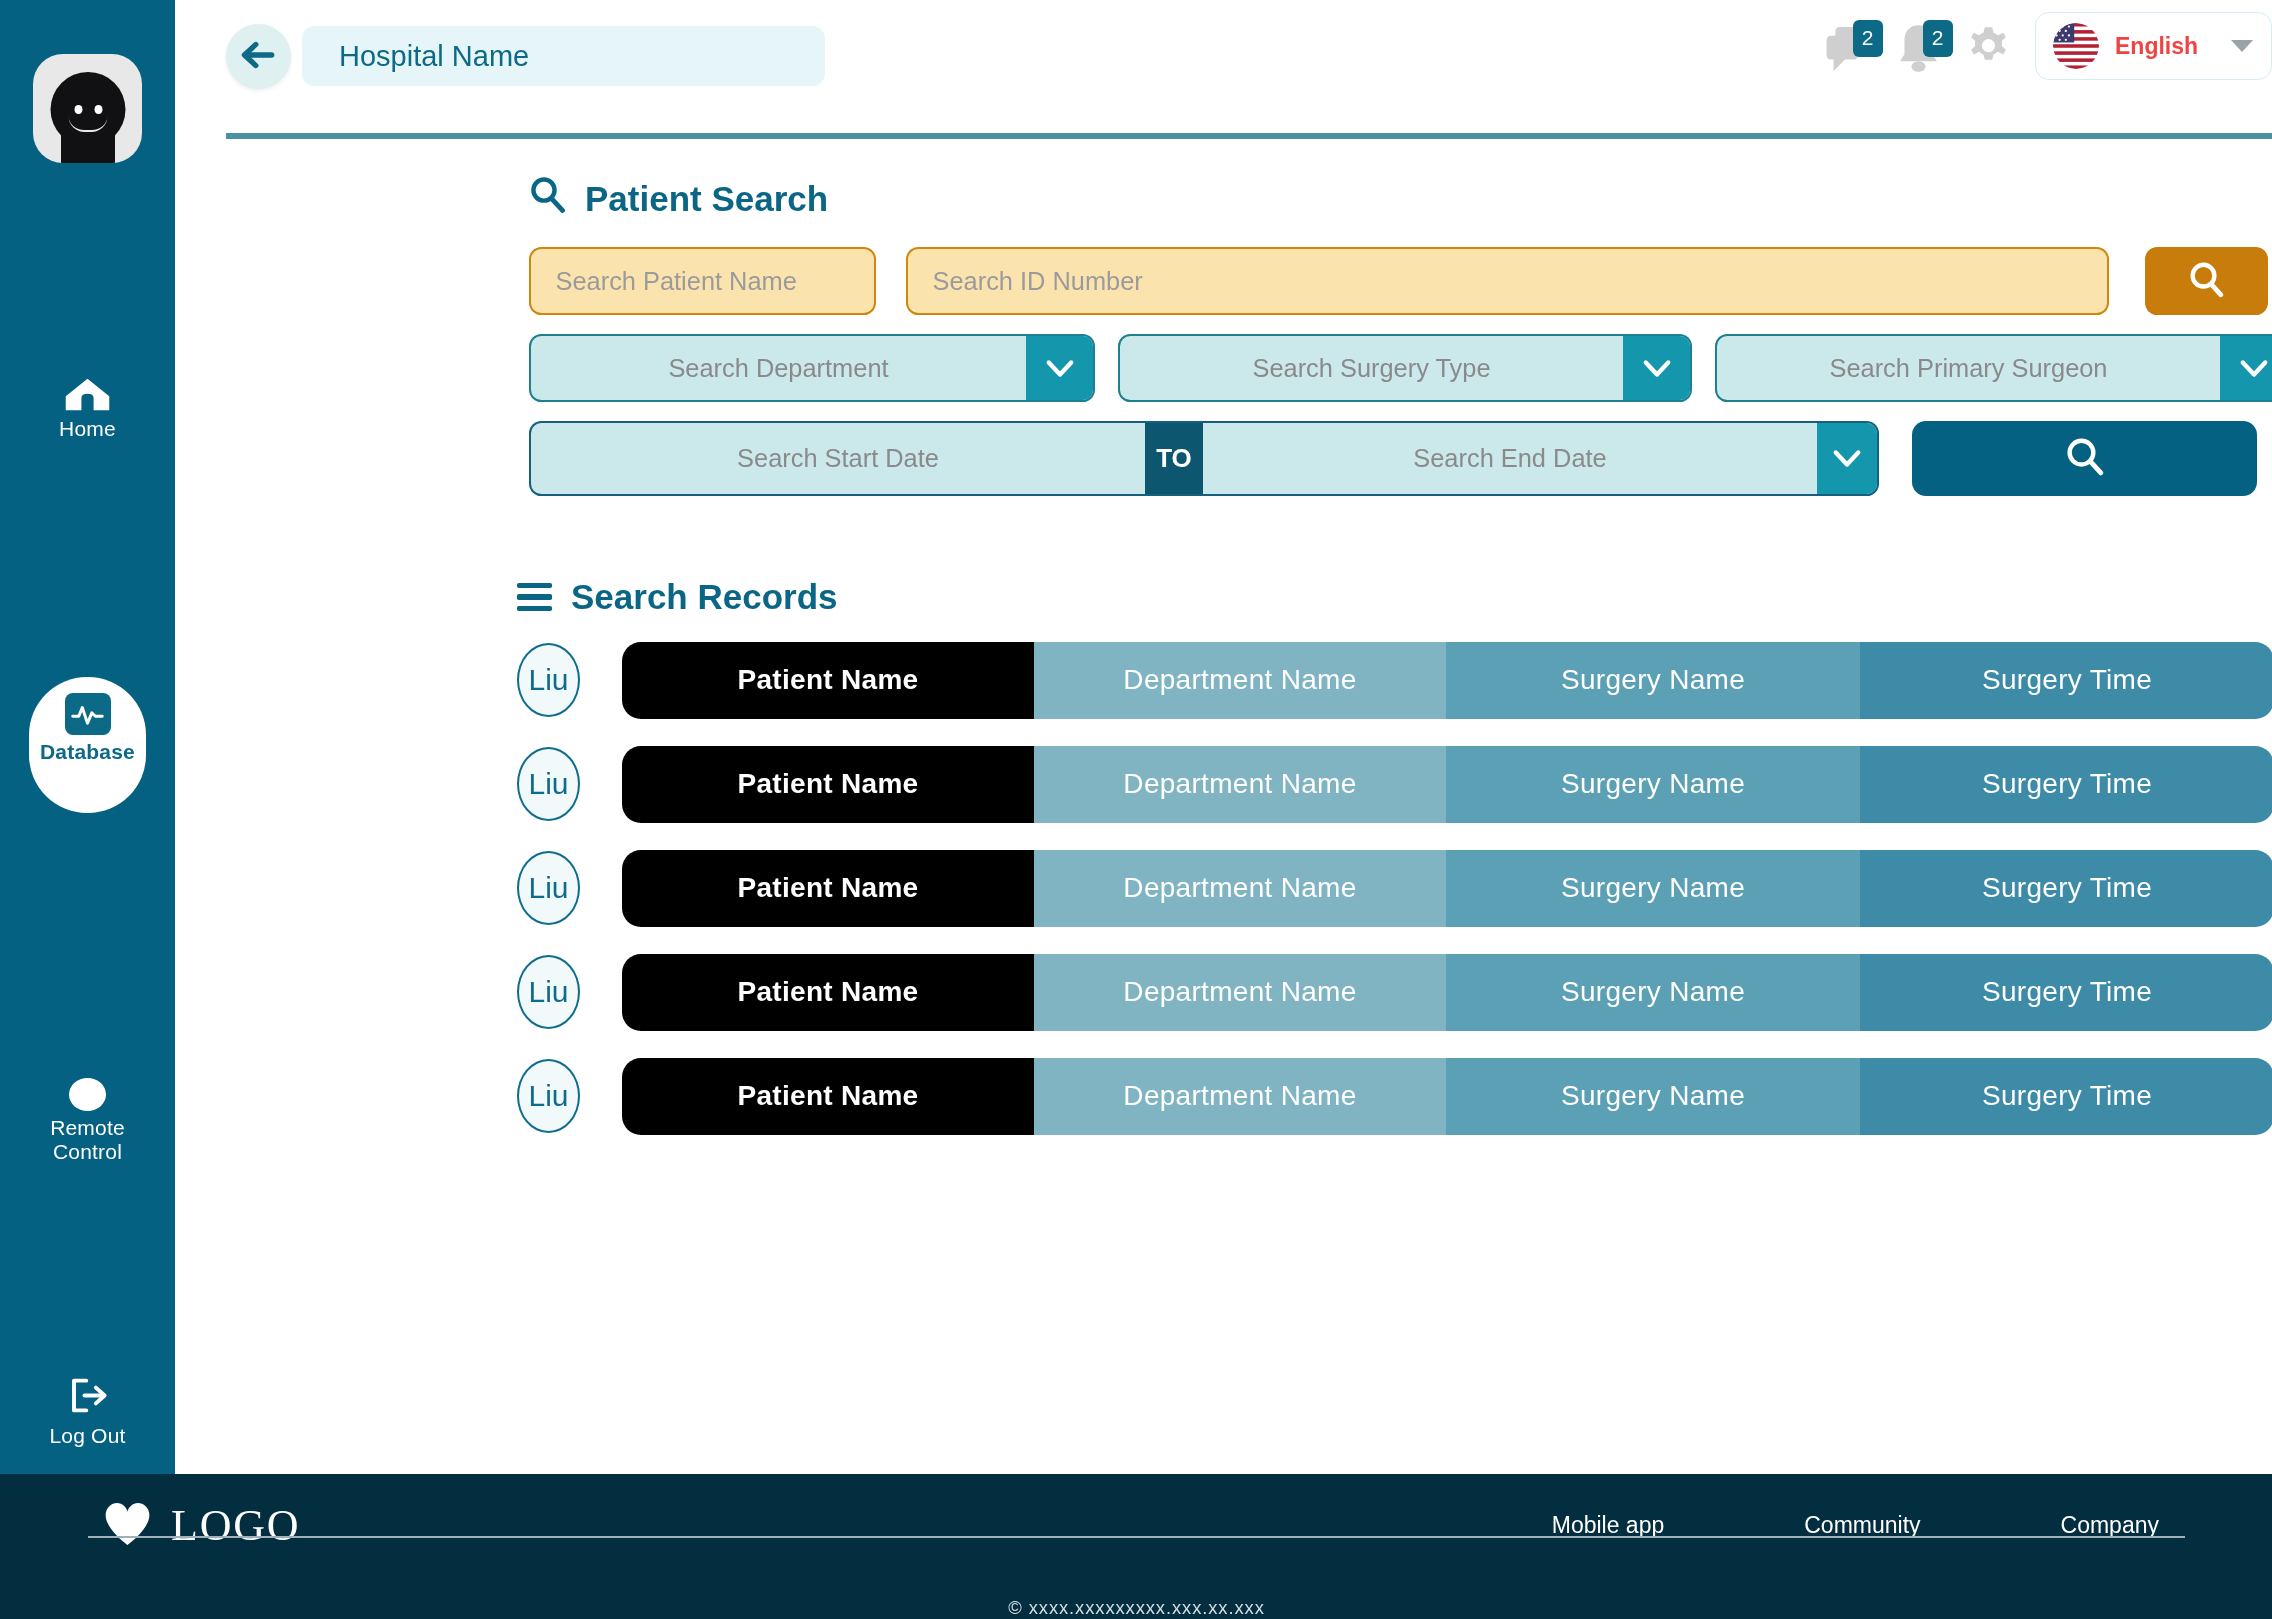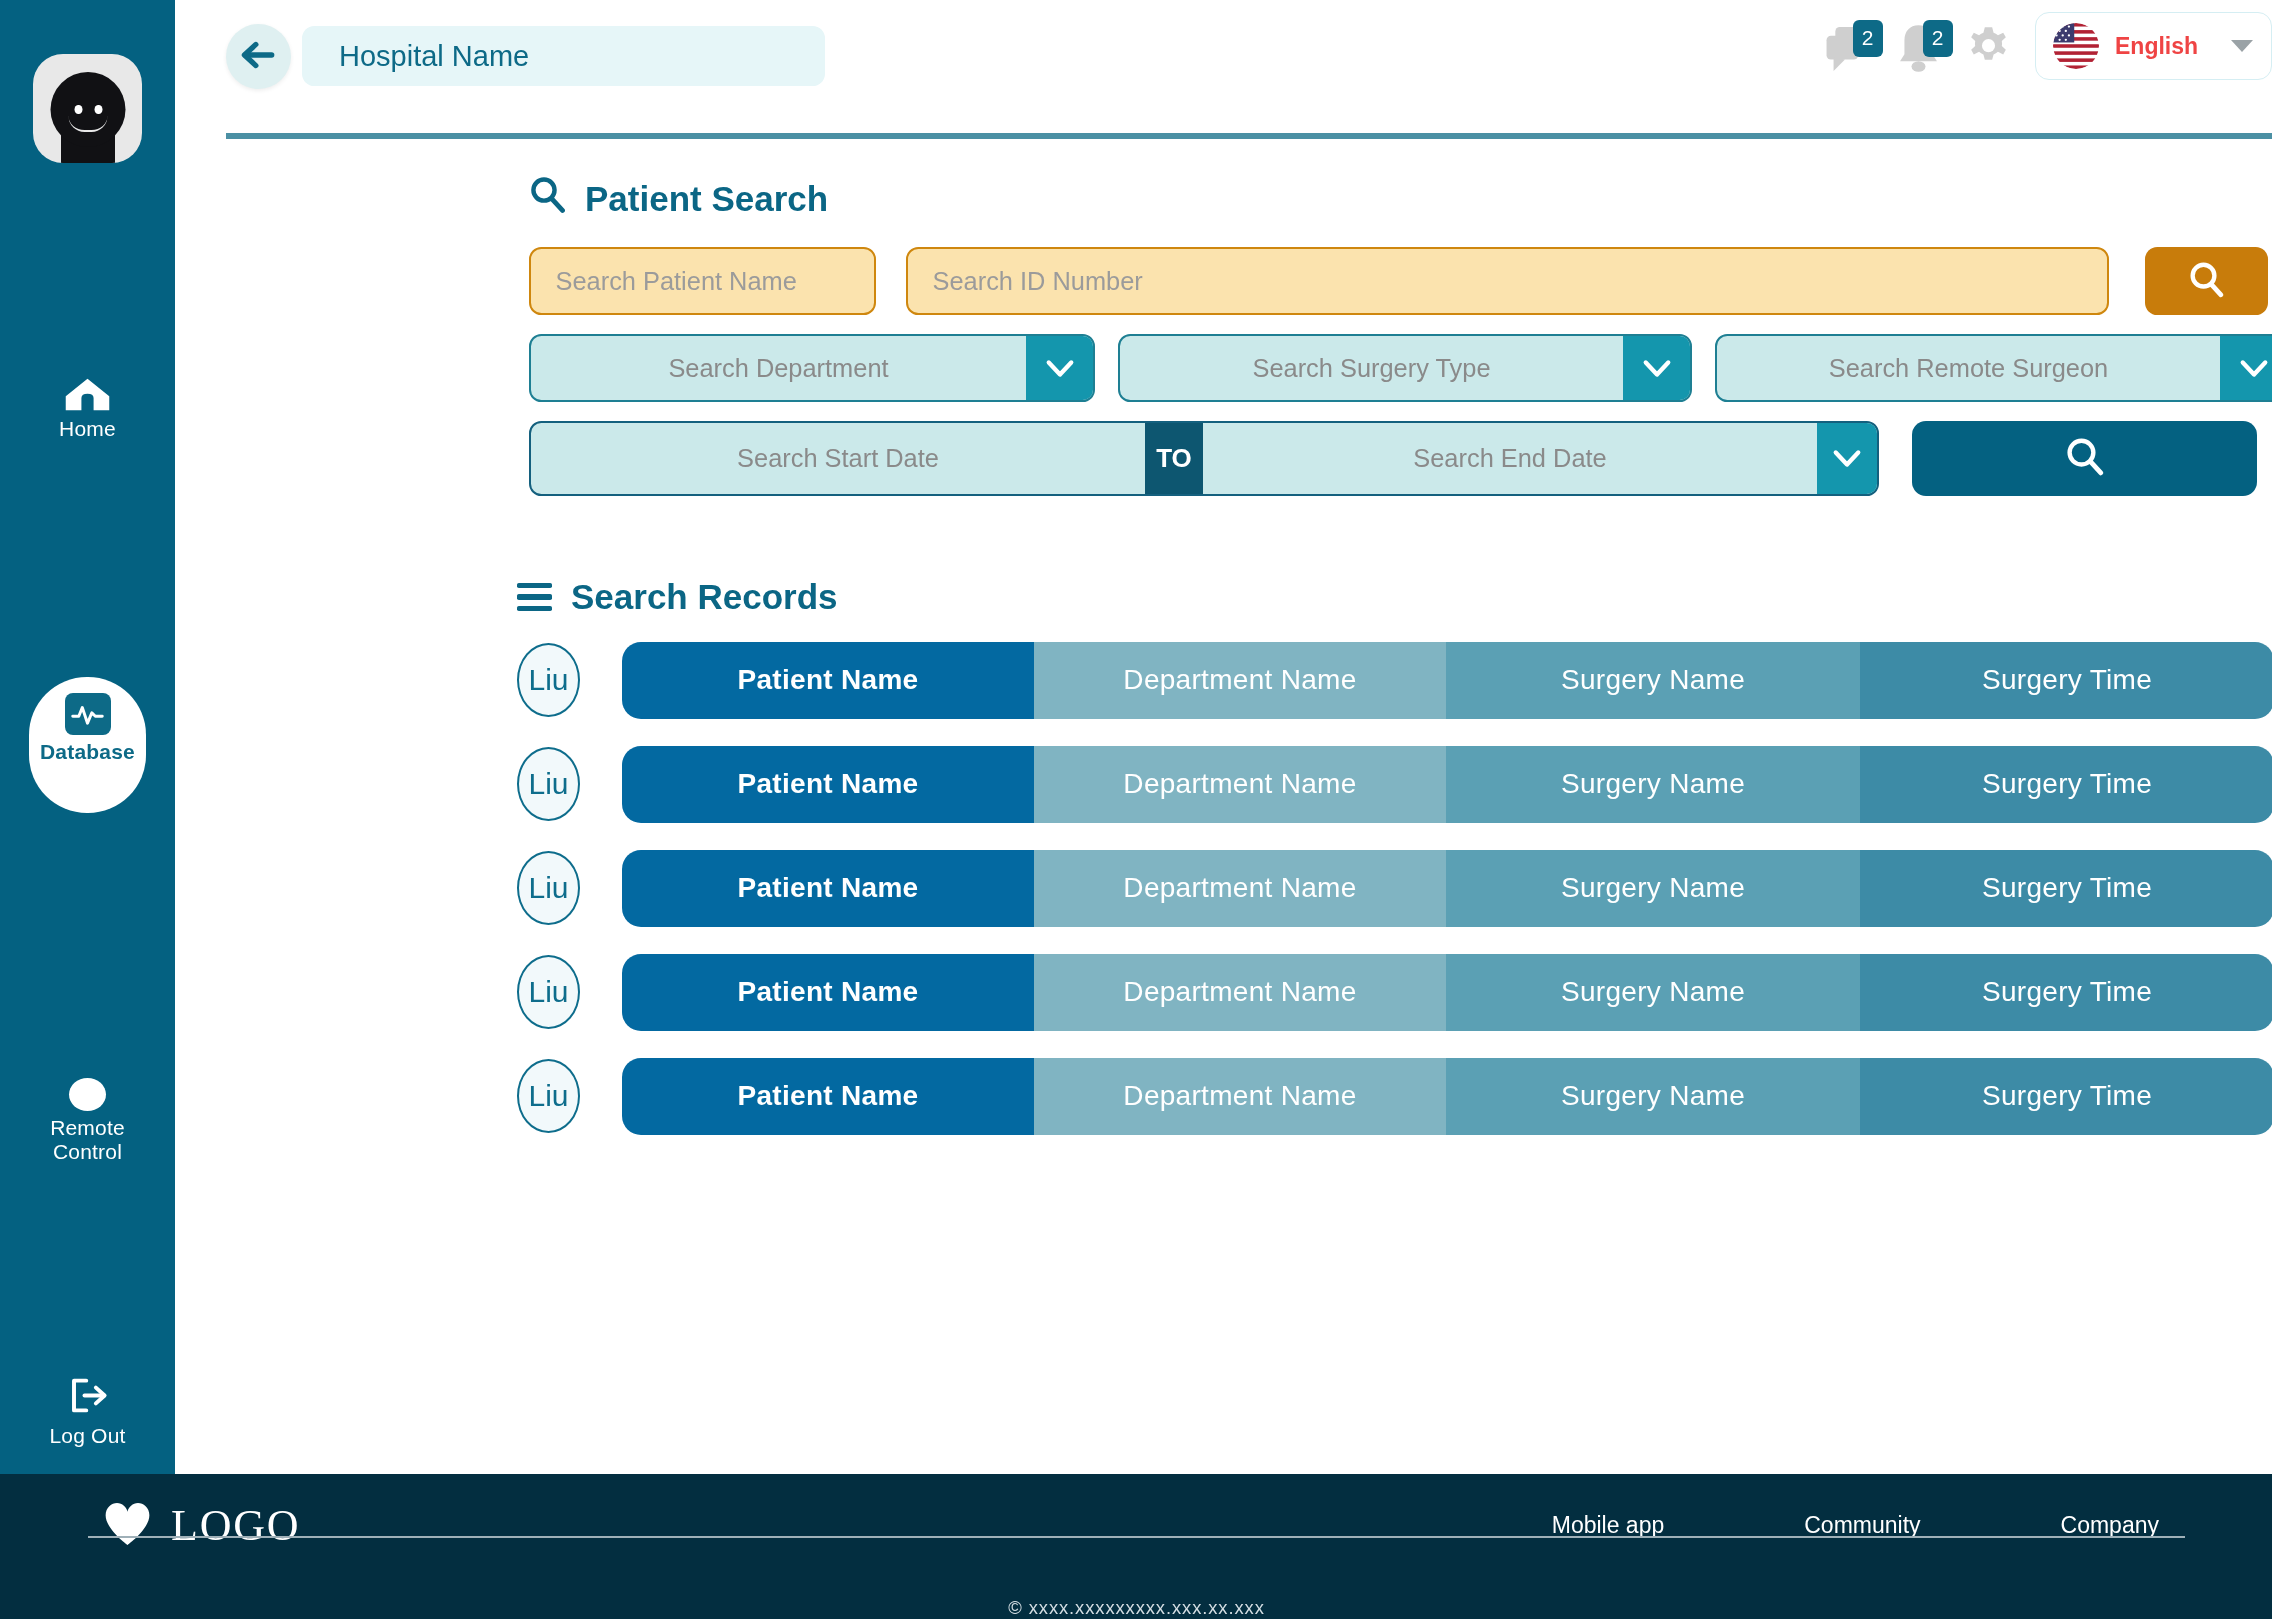--- a/index.html
+++ b/index.html
@@ -198,21 +198,21 @@
     width: 63px; height: 74px; border-radius: 50%;
     border: 2.6px solid #0e6d8c; background: #f2f9fb;
     display: flex; align-items: center; justify-content: center;
     color: #0e6d8c; font-size: 30px; flex: 0 0 63px;
   }
   .rec-bar { display: flex; margin-left: 42px; height: 77px; }
   .rec-seg {
     display: flex; align-items: center; justify-content: center;
     color: #ffffff; font-size: 28px; letter-spacing: 0.3px;
   }
-  .seg1 { width: 412px; background: #0369a1; border-radius: 19px 0 0 19px; font-weight: 700; }
+  .seg1 { width: 412px; background: #000000; border-radius: 19px 0 0 19px; font-weight: 700; }
   .seg2 { width: 412px; background: #80b4c2; }
   .seg3 { width: 414px; background: #5ba0b4; }
   .seg4 { width: 414px; background: #3d8ba6; border-radius: 0 19px 19px 0; }
 
   
   .footer {
     position: absolute; left: 0; bottom: 0;
     width: 2273px; height: 145px;
     background: #032e40; color: #ffffff;
   }
@@ -418,21 +418,21 @@
           </div>
           <div class="sel sel-surg">
             <span class="sel-text">Search Surgery Type</span>
             <span class="sel-btn">
               <svg width="30" height="19" viewBox="0 0 34 22">
                   <polyline points="4,4 17,18 30,4" fill="none" stroke="#ffffff" stroke-width="5" stroke-linecap="round" stroke-linejoin="round"></polyline>
                 </svg>
             </span>
           </div>
           <div class="sel sel-prim">
-            <span class="sel-text">Search Remote Surgeon</span>
+            <span class="sel-text">Search Primary Surgeon</span>
             <span class="sel-btn">
               <svg width="30" height="19" viewBox="0 0 34 22">
                   <polyline points="4,4 17,18 30,4" fill="none" stroke="#ffffff" stroke-width="5" stroke-linecap="round" stroke-linejoin="round"></polyline>
                 </svg>
             </span>
           </div>
         </div>
 
         <div class="form-row">
           <div class="daterow">

